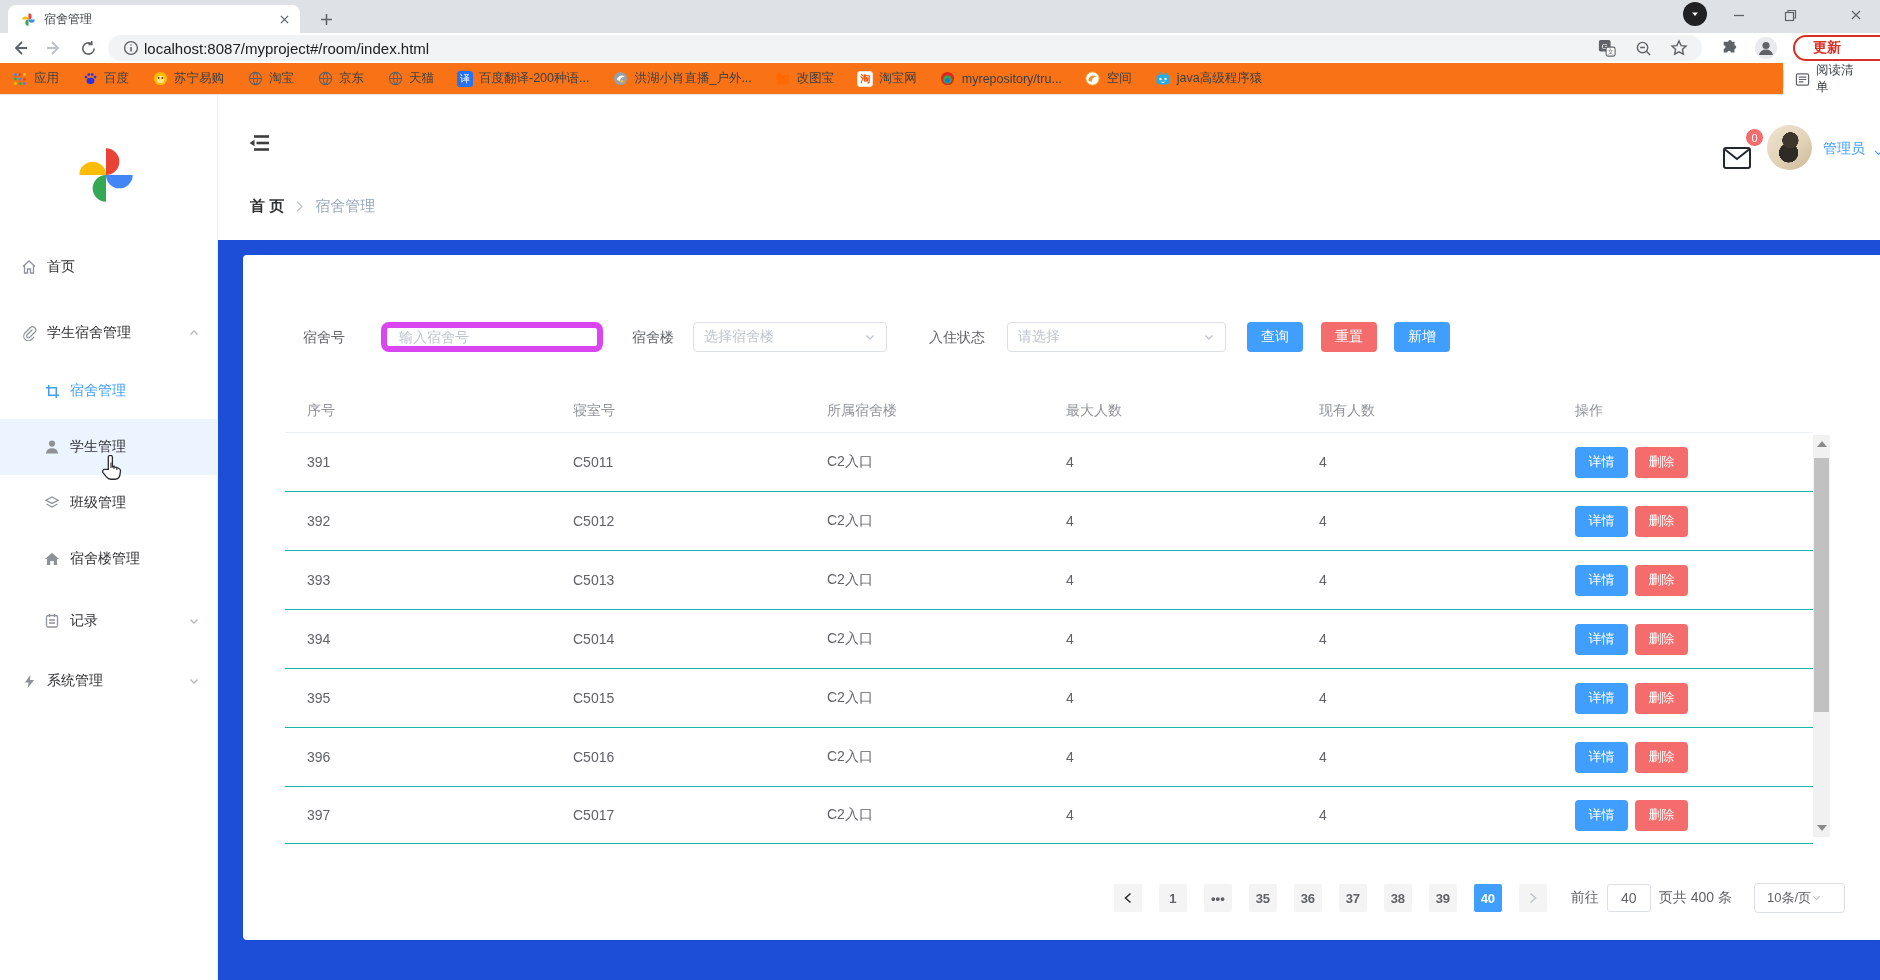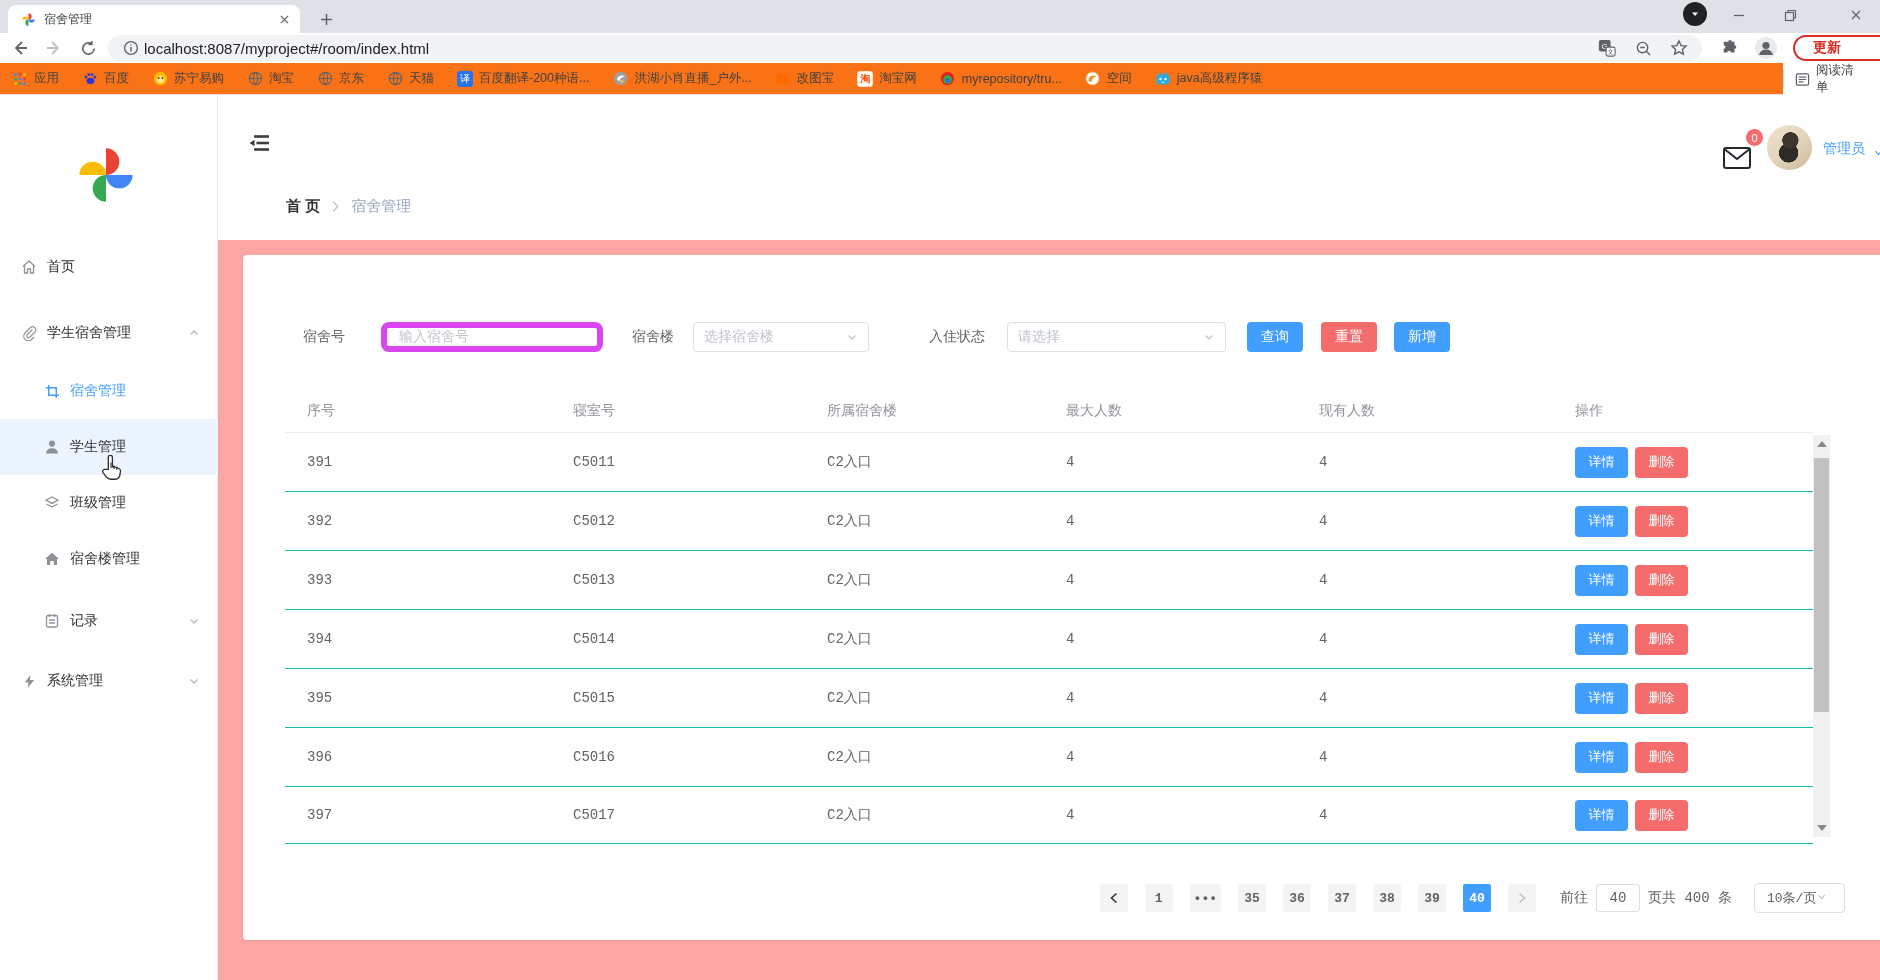--- a/index.html
+++ b/index.html
@@ -50,35 +50,35 @@
   .menu-item .mi-label { margin-left:9px; }
   .menu-item.active { color:#409eff; }
   .menu-item.active .mi-ico { color:#409eff; }
   .menu-item.hovered { background:#ecf5ff; }
   .mi-caret { position:absolute; right:18px; color:#b4b8bf; display:flex; }
 
   .main { position:absolute; left:218px; top:0; width:1662px; height:885px; }
   .appheader { position:absolute; top:0; left:0; width:1662px; height:145px; background:#fff; }
   .fold-btn { position:absolute; left:27px; top:33px; width:30px; height:30px; display:flex; align-items:center; justify-content:center; }
   .crumbs { position:absolute; left:32px; top:102px; display:flex; align-items:center; font-size:15px; }
-  .crumb-home { color:#303133; font-weight:700;margin-left:36px; }
+  .crumb-home { color:#303133; font-weight:700; }
   .crumb-sep { color:#c0c4cc; margin:0 10px; display:flex; }
   .crumb-cur { color:#97a8be; }
   .mail-wrap { position:absolute; left:1505px; top:40px; width:44px; height:44px; }
   .badge { position:absolute; left:22px; top:-7px; min-width:19px; height:19px; background:#f56c6c; border:1px solid #fff;
     border-radius:10px; color:#fff; font-size:11px; display:flex; align-items:center; justify-content:center; }
   .avatar { position:absolute; left:1549px; top:30px; width:45px; height:45px; border-radius:50%;
     background:
       radial-gradient(circle at 52% 34%, #3e362d 0 21%, transparent 22%),
       radial-gradient(circle at 48% 62%, #2e2a25 0 26%, transparent 27%),
       linear-gradient(140deg,#efe4d0 0%,#e2d3b8 55%,#cbb795 100%); }
   .username { position:absolute; left:1605px; top:45px; font-size:14px; color:#409eff; white-space:nowrap; }
   .user-caret { position:absolute; left:1655px; top:49px; color:#409eff; }
 
-  .content { position:absolute; top:145px; left:0; width:1662px; height:740px; background:#fca5a5;font-family:Liberation Mono, monospace; }
+  .content { position:absolute; top:145px; left:0; width:1662px; height:740px; background:#1d4ed8; }
   .card { position:absolute; left:25px; top:15px; width:1637px; height:685px; background:#fff;
     border-radius:4px 0 0 4px; box-shadow:0 1px 3px rgba(0,0,0,.06); }
 
   
   .f-label { position:absolute; top:67px; height:30px; line-height:30px; font-size:14px; color:#606266; white-space:nowrap; }
   .f-input { position:absolute; top:67px; height:30px; border:6px solid #d946ef; border-radius:8px;
     font-size:14px; color:#606266; padding:0 12px; font-family:inherit; }
   .f-input::placeholder { color:#bfc4cc; }
   .f-select { position:absolute; top:67px; height:30px; border:1px solid #dcdfe6; border-radius:4px;
     display:flex; align-items:center; padding:0 10px; }
@@ -518,21 +518,21 @@
         <span class="crumb-cur">宿舍管理</span>
       </div>
     </div>
 
     <div class="content">
       <div class="card">
 
         <span class="f-label" style="left:60px;">宿舍号</span>
         <input class="f-input" style="left: 138px; width: 222px;" placeholder="输入宿舍号">
         <span class="f-label" style="left:389px;">宿舍楼</span>
-        <div class="f-select" style="left:450px;width:176px;align-items:center;">
+        <div class="f-select" style="left:450px;width:194px;align-items:center;">
           <span class="ph">选择宿舍楼</span>
           <span class="sel-caret">
             <svg width="12" height="12" viewBox="0 0 12 12">
                 <path d="M2.5 4.5 L6 8 L9.5 4.5" fill="none" stroke="#c0c4cc" stroke-width="1.3"></path>
               </svg>
           </span>
         </div>
         <span class="f-label" style="left:686px;">入住状态</span>
         <div class="f-select" style="left:764px;width:219px;">
           <span class="ph">请选择</span>

